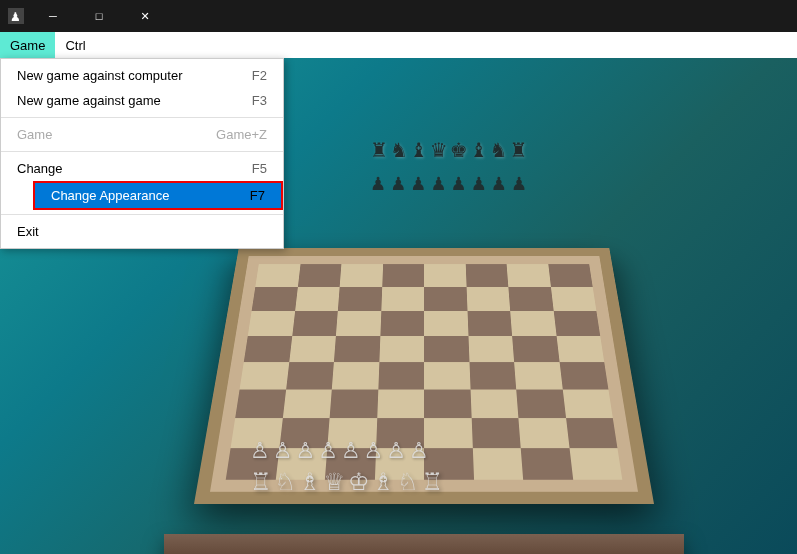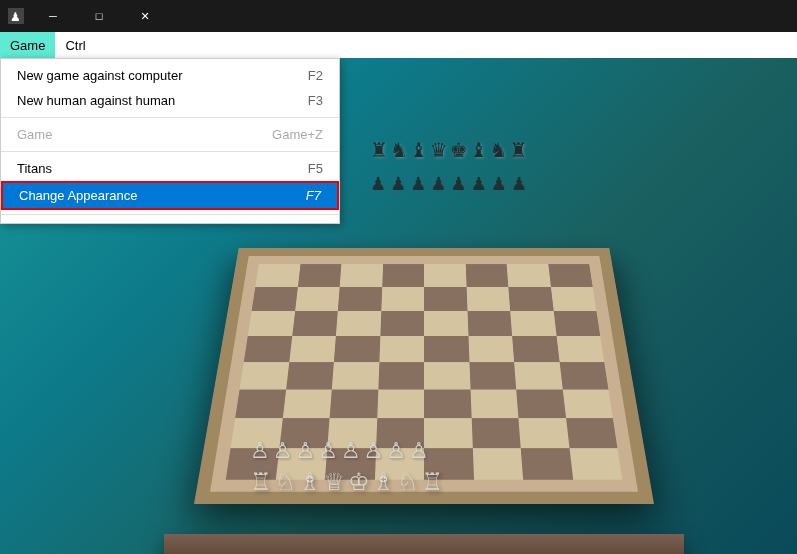--- a/index.html
+++ b/index.html
@@ -73,21 +73,21 @@
     }
     .menu-item:hover, .menu-item.active {
       background: #5eead4;
     }
 
     
     .dropdown {
       position: absolute;
       top: 58px;
       left: 0;
-      width: 340px;
+      width: 284px;
       background: #fff;
       border: 1px solid #ccc;
       box-shadow: 2px 2px 8px rgba(0,0,0,0.3);
       z-index: 200;
       padding: 4px 0;
     }
     .dropdown-item {
       display: flex;
       align-items: center;
       justify-content: space-between;
@@ -97,28 +97,28 @@
       font-size: 13px;
     }
     .dropdown-item.disabled {
       color: #aaa;
       cursor: default;
     }
     .dropdown-item.highlighted {
       background: #0078d7;
       color: #fff;
       border: 2px solid #e00;
+      margin-left: 32px;
     }
     .dropdown-item .shortcut {
       color: #666;
       font-size: 13px;
     }
     .dropdown-item.highlighted .shortcut {
-      color: #ffffff;
-      font-style: italic;
+      color: #000000;
     }
     .dropdown-item.disabled .shortcut {
       color: #aaa;
     }
     .dropdown-separator {
       height: 1px;
       background: #e0e0e0;
       margin: 4px 0;
     }
 
@@ -261,41 +261,45 @@
 </div>
 
 <div class="dropdown">
 
   <div class="dropdown-item">
     <span>New game against computer</span>
     <span class="shortcut">F2</span>
   </div>
 
   <div class="dropdown-item">
-    <span>New human against human</span>
+    <span>New game against game</span>
     <span class="shortcut">F3</span>
   </div>
 
   <div class="dropdown-separator"></div>
 
   <div class="dropdown-item disabled">
     <span>Game</span>
     <span class="shortcut">Game+Z</span>
   </div>
 
   <div class="dropdown-separator"></div>
 
 
   <div class="dropdown-item">
-    <span>Titans</span>
+    <span>Change</span>
     <span class="shortcut">F5</span>
   </div>
 
   <div class="dropdown-item highlighted">
     <span>Change Appearance</span>
     <span class="shortcut">F7</span>
   </div>
 
   <div class="dropdown-separator"></div>
 
 
+  <div class="dropdown-item">
+    <span>Exit</span>
+    <span class="shortcut"></span>
+  </div>
 
 </div>
 
 </body></html>

